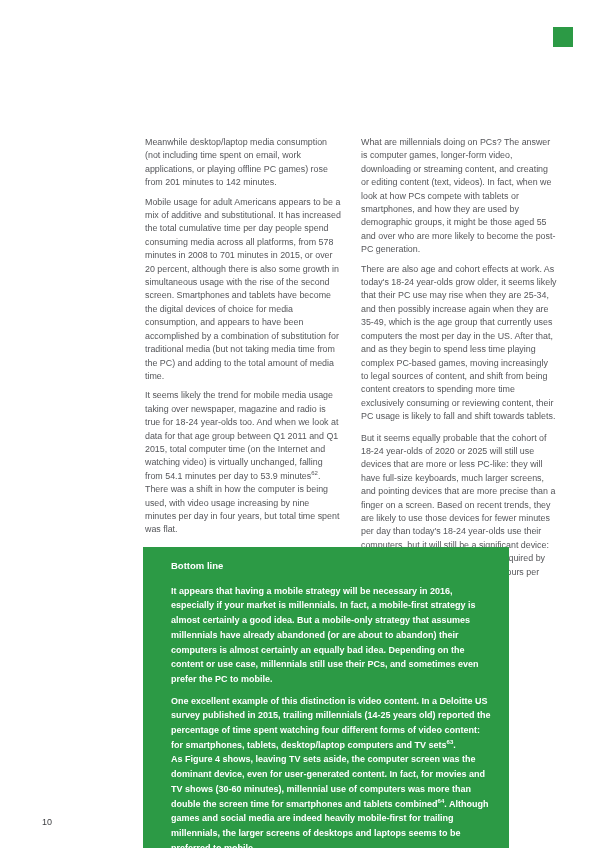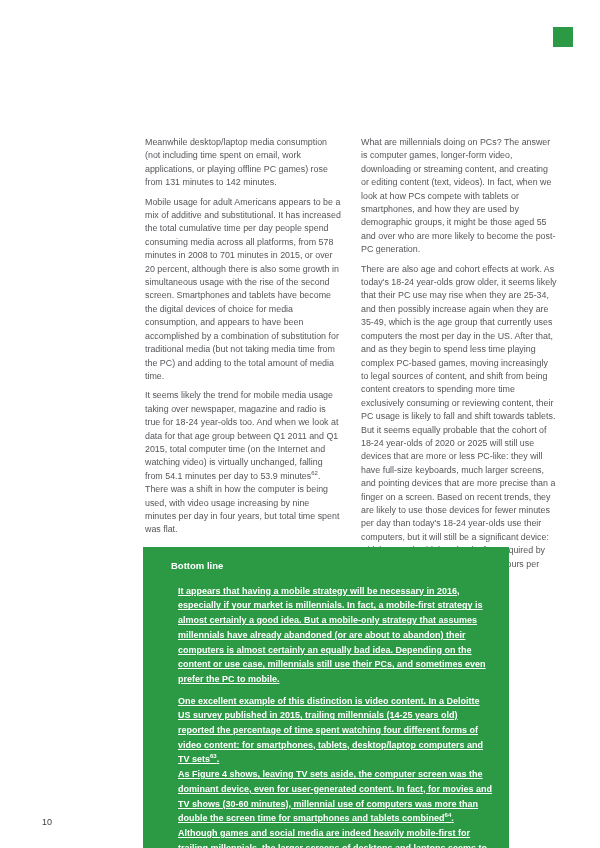--- a/index.html
+++ b/index.html
@@ -36,21 +36,21 @@
   }
   .col {
     width: 196px;
     font-size: 8.9px;
     line-height: 13.4px;
     color: var(--text);
     text-align: left;
   }
   .col p { margin: 0 0 6px 0; }
   .col p.joined-prev { margin-top: 0; }
-  .col p.no-bottom-gap { margin-bottom: 0; }
+  .col p.no-bottom-gap { margin-bottom: 8px; }
   sup.fnref {
     font-size: 6px;
     line-height: 0;
     vertical-align: super;
   }
   .bottom-line {
     position: absolute;
     left: 143px;
     top: 547px;
     width: 366px;
@@ -59,42 +59,42 @@
     padding: 12px 15px 11px 28px;
     font-size: 9px;
     font-weight: bold;
     line-height: 14.7px;
   }
   .bottom-line .bl-title {
     font-size: 9.5px;
     font-weight: bold;
     margin: 0 0 10px 0;
   }
-  .bottom-line p { margin: 0 0 7px 7px; text-decoration: underline; }
+  .bottom-line p { margin: 0 0 7px 0; }
   .bottom-line p:last-child { margin-bottom: 0; }
   .page-number {
     position: absolute;
     left: 42px;
     top: 817px;
     font-size: 9px;
     font-weight: normal;
     color: var(--pagenum);
   }
 </style>
 </head>
 <body>
 
 <div class="page">
 
   <div class="corner-square"></div>
 
   <div class="columns">
 
     <div class="col">
-      <p>Meanwhile desktop/laptop media consumption (not including time spent on email, work applications, or playing offline PC games) rose from 131 minutes to 142 minutes.</p>
+      <p>Meanwhile desktop/laptop media consumption (not including time spent on email, work applications, or playing offline PC games) rose from 201 minutes to 142 minutes.</p>
       <p>Mobile usage for adult Americans appears to be a mix of additive and substitutional. It has increased the total cumulative time per day people spend consuming media across all platforms, from 578 minutes in 2008 to 701 minutes in 2015, or over 20 percent, although there is also some growth in simultaneous usage with the rise of the second screen. Smartphones and tablets have become the digital devices of choice for media consumption, and appears to have been accomplished by a combination of substitution for traditional media (but not taking media time from the PC) and adding to the total amount of media time.</p>
       <p><span>It seems likely the trend for mobile media usage taking over newspaper, magazine and radio is true for 18-24 year-olds too. And when we look at data for that age group between Q1 2011 and Q1 2015, total computer time (on the Internet and watching video) is virtually unchanged, falling from 54.1 minutes per day to 53.9 minutes</span><sup class="fnref">62</sup><span>. There was a shift in how the computer is being used, with video usage increasing by nine minutes per day in four years, but total time spent was flat.</span></p>
     </div>
 
     <div class="col">
       <p>What are millennials doing on PCs? The answer is computer games, longer-form video, downloading or streaming content, and creating or editing content (text, videos). In fact, when we look at how PCs compete with tablets or smartphones, and how they are used by demographic groups, it might be those aged 55 and over who are more likely to become the post-PC generation.</p>
       <p class="no-bottom-gap">There are also age and cohort effects at work. As today's 18-24 year-olds grow older, it seems likely that their PC use may rise when they are 25-34, and then possibly increase again when they are 35-49, which is the age group that currently uses computers the most per day in the US. After that, and as they begin to spend less time playing complex PC-based games, moving increasingly to legal sources of content, and shift from being content creators to spending more time exclusively consuming or reviewing content, their PC usage is likely to fall and shift towards tablets.</p>
       <p class="joined-prev">But it seems equally probable that the cohort of 18-24 year-olds of 2020 or 2025 will still use devices that are more or less PC-like: they will have full-size keyboards, much larger screens, and pointing devices that are more precise than a finger on a screen. Based on recent trends, they are likely to use those devices for fewer minutes per day than today's 18-24 year-olds use their computers, but it will still be a significant device: widely-owned, widely-valued, often required by schools or employers, and used for hours per week.</p>
     </div>
 

